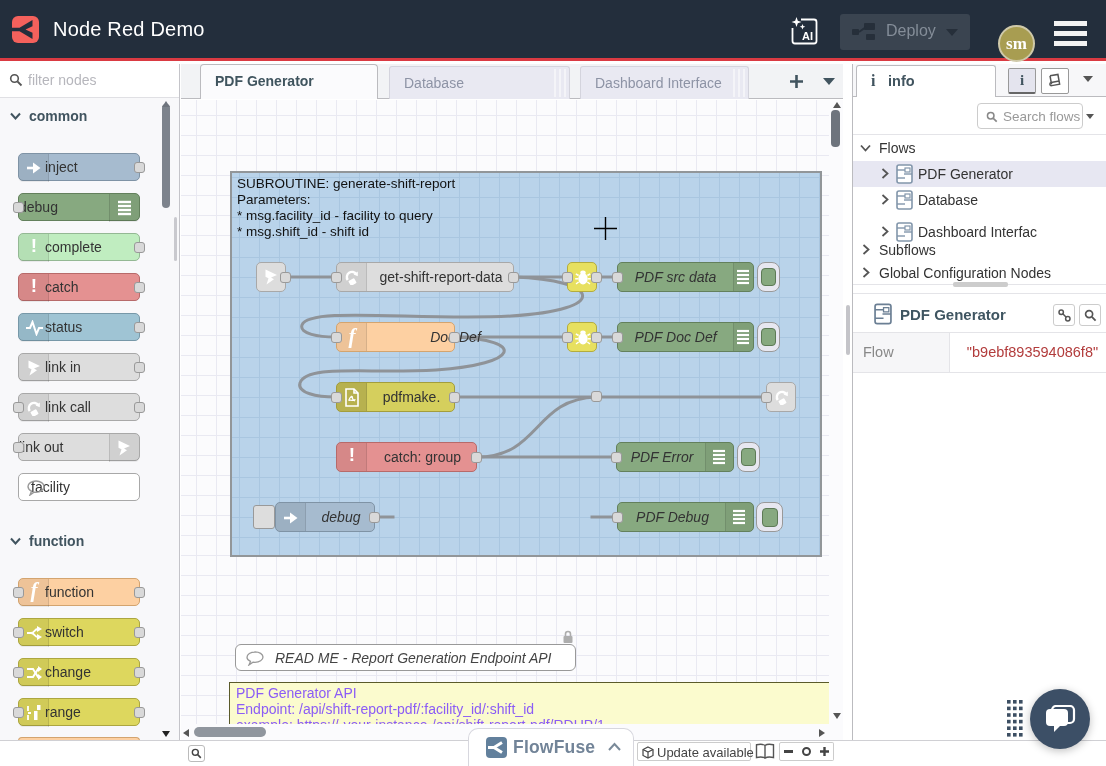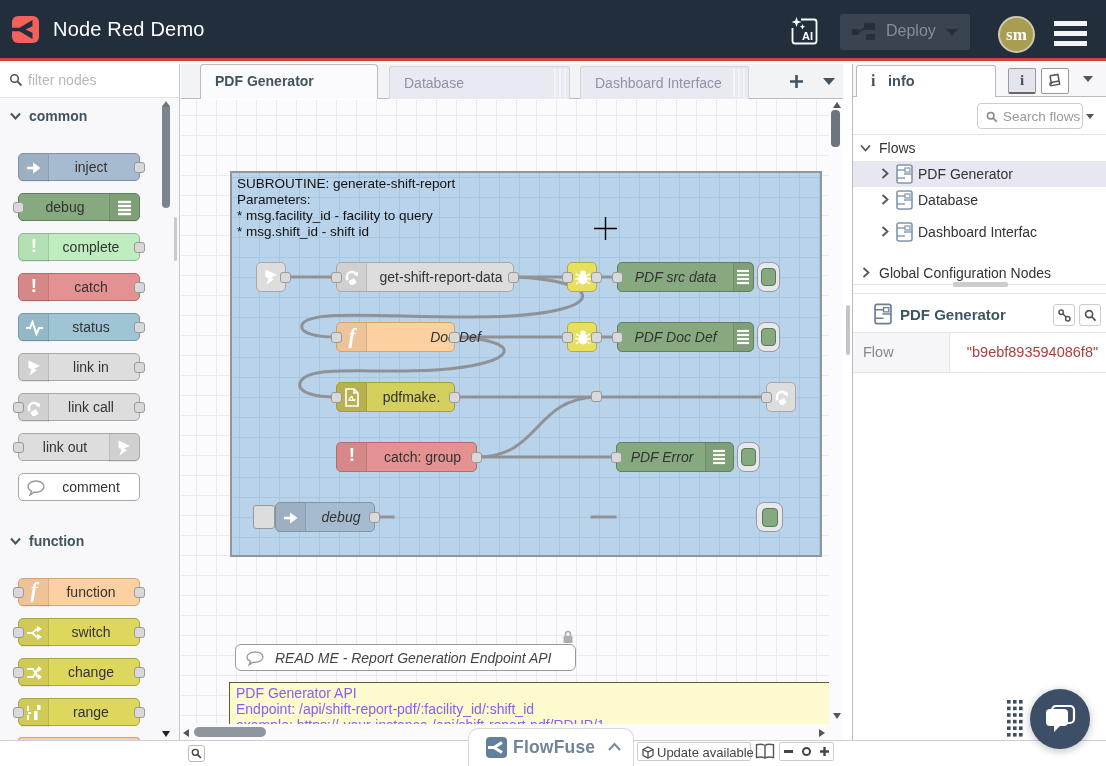--- a/index.html
+++ b/index.html
@@ -7,31 +7,31 @@
   body { font-family:"Liberation Sans", sans-serif; background:#fff; position:relative; }
   #app { position:absolute; left:0; top:0; width:1106px; height:766px; overflow:hidden; background:#fff; }
   .abs { position:absolute; }
 
   
   #header { position:absolute; left:0; top:0; width:1106px; height:61px; background:#232e3c; border-bottom:3px solid #da3a42; }
   #logo { position:absolute; left:12px; top:16px; width:27px; height:27px; border-radius:6px; background:#f4615c; }
   #title { position:absolute; left:53px; top:18px; color:#fff; font-size:20px; font-weight:400; letter-spacing:0.2px; }
   #deploy { position:absolute; left:840px; top:14px; width:130px; height:36px; background:#3a4450; border-radius:3px; }
   #deploy .txt { position:absolute; left:46px; top:8px; color:#848d98; font-size:16px; }
-  #avatar { position:absolute; left:998px; top:16px; width:37px; height:37px; border-radius:50%; background:#a89d51; border:2px solid #cfc9a9; color:#fff; text-align:center; font-family:"Liberation Serif", serif; font-weight:bold; font-size:17px; line-height:33px; }
+  #avatar { position:absolute; left:998px; top:25px; width:37px; height:37px; border-radius:50%; background:#a89d51; border:2px solid #cfc9a9; color:#fff; text-align:center; font-family:"Liberation Serif", serif; font-weight:bold; font-size:17px; line-height:33px; }
   .hbar { position:absolute; left:1054px; width:33px; height:5px; background:#f3f3f3; }
 
   
   #palette { position:absolute; left:0; top:64px; width:180px; height:677px; background:#f8f8fa; border-right:1px solid #c4c4c9; }
   #filter { position:absolute; left:0; top:0; width:179px; height:34px; background:#fff; border-bottom:1px solid #e0e0e4; }
   #filter .ph { position:absolute; left:28px; top:8px; color:#b6b6bc; font-size:14px; }
   .cat { position:absolute; left:10px; color:#41545f; font-size:14px; font-weight:bold; }
   .cat svg.cchev { display:inline-block; margin-right:8px; vertical-align:1px; }
   .pnode { position:absolute; left:18px; width:122px; height:28px; border-radius:5px; font-size:14px; color:#333; }
-  .pnode .lbl { position:absolute; top:5px; width:100%; text-align:center; }
+  .pnode .lbl { position:absolute; top:5px; width:100%; }
   .pnode .lbl.r { left:26px; width:92px; }
   .pnode .lbl.l { left:0px; width:92px; }
   .strip { position:absolute; top:0; width:30px; height:28px; }
   .strip.left { left:0; border-right:1px solid rgba(0,0,0,0.10); border-radius:4px 0 0 4px; background:rgba(0,0,0,0.06); }
   .strip.right { right:0; border-left:1px solid rgba(0,0,0,0.10); border-radius:0 4px 4px 0; background:rgba(0,0,0,0.06); }
   .port { position:absolute; width:11px; height:11px; background:#d9d9d9; border:1px solid #999; border-radius:3px; }
   .pnode .port { top:8px; }
   .pnode .port.pr { right:-6px; }
   .pnode .port.pl { left:-6px; }
 
@@ -185,21 +185,21 @@
     </div>
     <div class="pnode" style="top:369px; background:#dddddd; border:1px solid #a8a8a8;">
       <div class="strip right"></div>
         <div class="lbl l">link out</div>
         <div class="port pl"></div>
       <svg class="icon" style="right:7px; top:6px;" width="16" height="16" viewBox="0 0 16 16">
           <path d="M2.5,0.5 L14,6 L8,8.5 L11,10.2 L3.5,15.5 L5.5,9.3 L2.5,7.8 z" fill="#fff"></path>
         </svg>
     </div>
     <div class="pnode" style="top:409px; background:#ffffff; border:1px solid #a8a8a8;">
-      <div class="lbl" style="left:12px;">comment</div>
+      <div class="lbl" style="left:12px;">facility</div>
       <svg class="icon" style="left:8px; top:6px;" width="18" height="16" viewBox="0 0 18 16">
           <path d="M9,1 c-4.4,0 -8,2.5 -8,5.6 c0,1.9 1.4,3.6 3.5,4.6 l-1.5,3.8 4,-2.9 c0.6,0.1 1.3,0.1 2,0.1 c4.4,0 8,-2.5 8,-5.6 c0,-3.1 -3.6,-5.6 -8,-5.6 z" fill="none" stroke="#999" stroke-width="1.4"></path>
         </svg>
     </div>
 
     <div class="cat" style="top:469px;"><svg class="cchev" width="11" height="8" viewBox="0 0 11 8">
           <path d="M1,1.5 L5.5,6.5 L10,1.5" stroke="#41545f" stroke-width="2" fill="none"></path>
         </svg>function</div>
 
     <div class="pnode" style="top:514px; background:#fdd0a2; border:1px solid #d3a46f;">
@@ -454,20 +454,33 @@
     <div class="abs" style="left:72px; top:405px; width:22px; height:24px; background:#ddd; border:1px solid #999; border-radius:3px;"></div>
     <div class="cnode" style="left:94px; top:402px; width:100px; background:#a6bbcf; border:1px solid #7f93a5;">
       <div class="strip left"></div>
       <svg class="icon" style="left:7px; top:7px;" width="16" height="16" viewBox="0 0 16 16">
           <path d="M1,8 h6" stroke="#fff" stroke-width="2.6" fill="none"></path>
           <path d="M7,2.5 L14.5,8 L7,13.5 z" fill="#fff"></path>
         </svg>
       <div class="lbl it" style="left:30px; width:70px;">debug</div>
       <div class="cport" style="right:-6px; top:9px;"></div>
     </div>
+    <div class="cnode" style="left:436px; top:402px; width:137px; background:#87a980; border:1px solid #63805c;">
+      <div class="strip right" style="width:28px;"></div>
+      <svg class="icon" style="right:7px; top:6px;" width="14" height="18" viewBox="0 0 14 18">
+          <g stroke="#fff" stroke-width="2.2">
+            <line x1="1" y1="2" x2="13" y2="2"></line>
+            <line x1="1" y1="6" x2="13" y2="6"></line>
+            <line x1="1" y1="10" x2="13" y2="10"></line>
+            <line x1="1" y1="14" x2="13" y2="14"></line>
+          </g>
+        </svg>
+      <div class="lbl it" style="left:0px; width:109px;">PDF Debug</div>
+      <div class="cport" style="left:-6px; top:9px;"></div>
+    </div>
     <div class="abs" style="left:575px; top:402px; width:27px; height:30px; background:#e7e7f0; border:1px solid #999; border-radius:8px;">
       <div class="abs" style="left:5px; top:5px; width:16px; height:19px; background:#87a980; border:1px solid #5d7a56; border-radius:4px;"></div>
     </div>
 
     <svg class="abs" style="left:413px; top:117px;" width="23" height="23" viewBox="0 0 23 23">
         <path d="M0,11.5 h23 M11.5,0 v23" stroke="#000" stroke-width="1.4" fill="none"></path>
       </svg>
 
     <svg class="abs" style="left:381px; top:530px;" width="12" height="15" viewBox="0 0 12 15">
         <rect x="1.5" y="6" width="9" height="7" rx="1" fill="#adadad"></rect>
@@ -574,20 +587,26 @@
         </svg>
       <svg class="icon" style="left:43px; top:3px;" width="17" height="20" viewBox="0 0 17 20">
           <rect x="1" y="1" width="15" height="18" rx="2" fill="#fff" stroke="#8296ab" stroke-width="1.6"></rect>
           <line x1="1" y1="6" x2="9" y2="6" stroke="#8296ab" stroke-width="1.4"></line>
           <line x1="8" y1="10" x2="16" y2="10" stroke="#8296ab" stroke-width="1.4"></line>
           <line x1="1" y1="14" x2="9" y2="14" stroke="#8296ab" stroke-width="1.4"></line>
           <rect x="9" y="4" width="5" height="4" fill="#fff" stroke="#8296ab" stroke-width="1.2"></rect>
         </svg>
       <span class="trlbl" style="left:65px;">Dashboard Interfac</span>
     </div>
+    <div class="treerow" style="top:173px;">
+        <svg class="icon" style="left:9px; top:7px;" width="8" height="11" viewBox="0 0 8 11">
+          <path d="M1.5,1 L6.5,5.5 L1.5,10" stroke="#555" stroke-width="1.8" fill="none"></path>
+        </svg>
+        <span class="trlbl" style="left:26px;">Subflows</span>
+      </div>
     <div class="treerow" style="top:196px;">
         <svg class="icon" style="left:9px; top:7px;" width="8" height="11" viewBox="0 0 8 11">
           <path d="M1.5,1 L6.5,5.5 L1.5,10" stroke="#555" stroke-width="1.8" fill="none"></path>
         </svg>
         <span class="trlbl" style="left:26px;">Global Configuration Nodes</span>
       </div>
 
     <div class="abs" style="left:0px; top:220px; width:254px; height:1px; background:#e4e4e8;"></div>
     <div class="abs" style="left:100px; top:218px; width:55px; height:5px; background:#ccc; border-radius:2px;"></div>
     <div class="abs" style="left:0px; top:229px; width:254px; height:1px; background:#e4e4e8;"></div>

